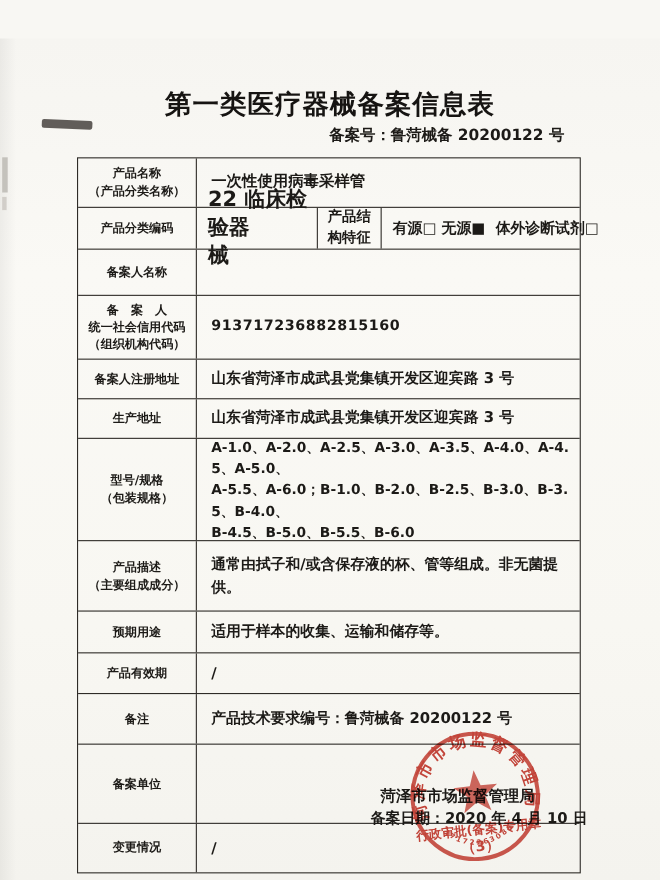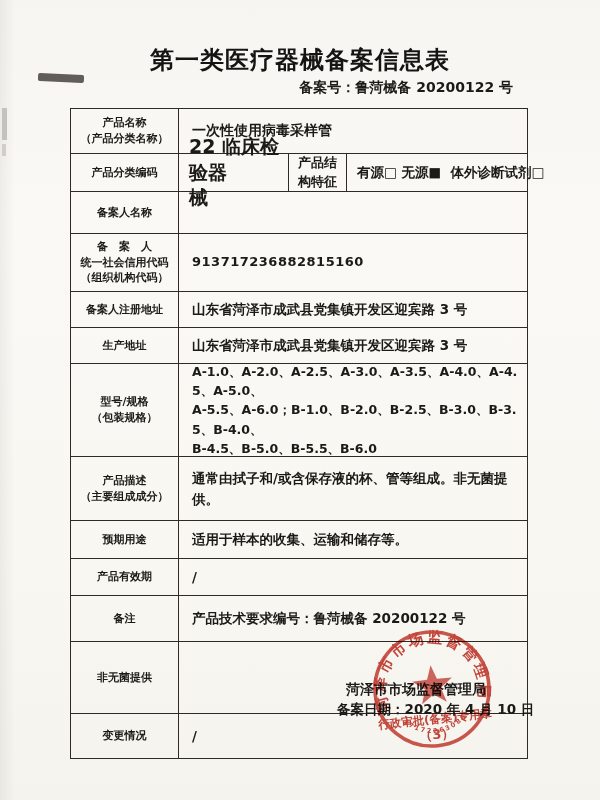--- a/index.html
+++ b/index.html
@@ -14,20 +14,21 @@
     font-family:"DejaVu Sans","Liberation Sans",sans-serif;
     background:var(--paper);
     color:var(--text);
     position:relative;
   }
   .paper{
     position:absolute;inset:0;
     background:
       linear-gradient(90deg, rgba(0,0,0,0.05), rgba(0,0,0,0) 2.5%),
       linear-gradient(180deg,#f6f5f1 0%,#faf9f5 28%,#f8f7f2 70%,#f4f3ee 100%);
+    margin-top: 35px;
   }
   .scan-smudge{
     position:absolute;left:38px;top:74px;width:46px;height:8px;
     background:#46423e;border-radius:2px;transform:rotate(2.5deg);opacity:.85;
   }
   .edge-mark1{position:absolute;left:2px;top:108px;width:5px;height:32px;background:#b9b6b0;opacity:.8;}
   .edge-mark2{position:absolute;left:2px;top:144px;width:4px;height:12px;background:#c4c1bb;opacity:.7;}
 
   .doc-title{
     position:absolute;top:44px;left:0;width:100%;
@@ -169,21 +170,21 @@
       <div class="tl">产品有效期</div>
       <div class="tv">/</div>
     </div>
 
     <div class="tr" style="height:46px">
       <div class="tl">备注</div>
       <div class="tv">产品技术要求编号：鲁菏械备 20200122 号</div>
     </div>
 
     <div class="tr" style="height:72px">
-      <div class="tl">非无菌提供</div>
+      <div class="tl">备案单位</div>
       <div class="tv filing-cell">
         <span class="authority-line">菏泽市市场监督管理局</span>
         <span class="filing-date-line">备案日期：2020 年 4 月 10 日</span>
       </div>
     </div>
 
     <div class="tr" style="height:45px">
       <div class="tl">变更情况</div>
       <div class="tv">/</div>
     </div>

